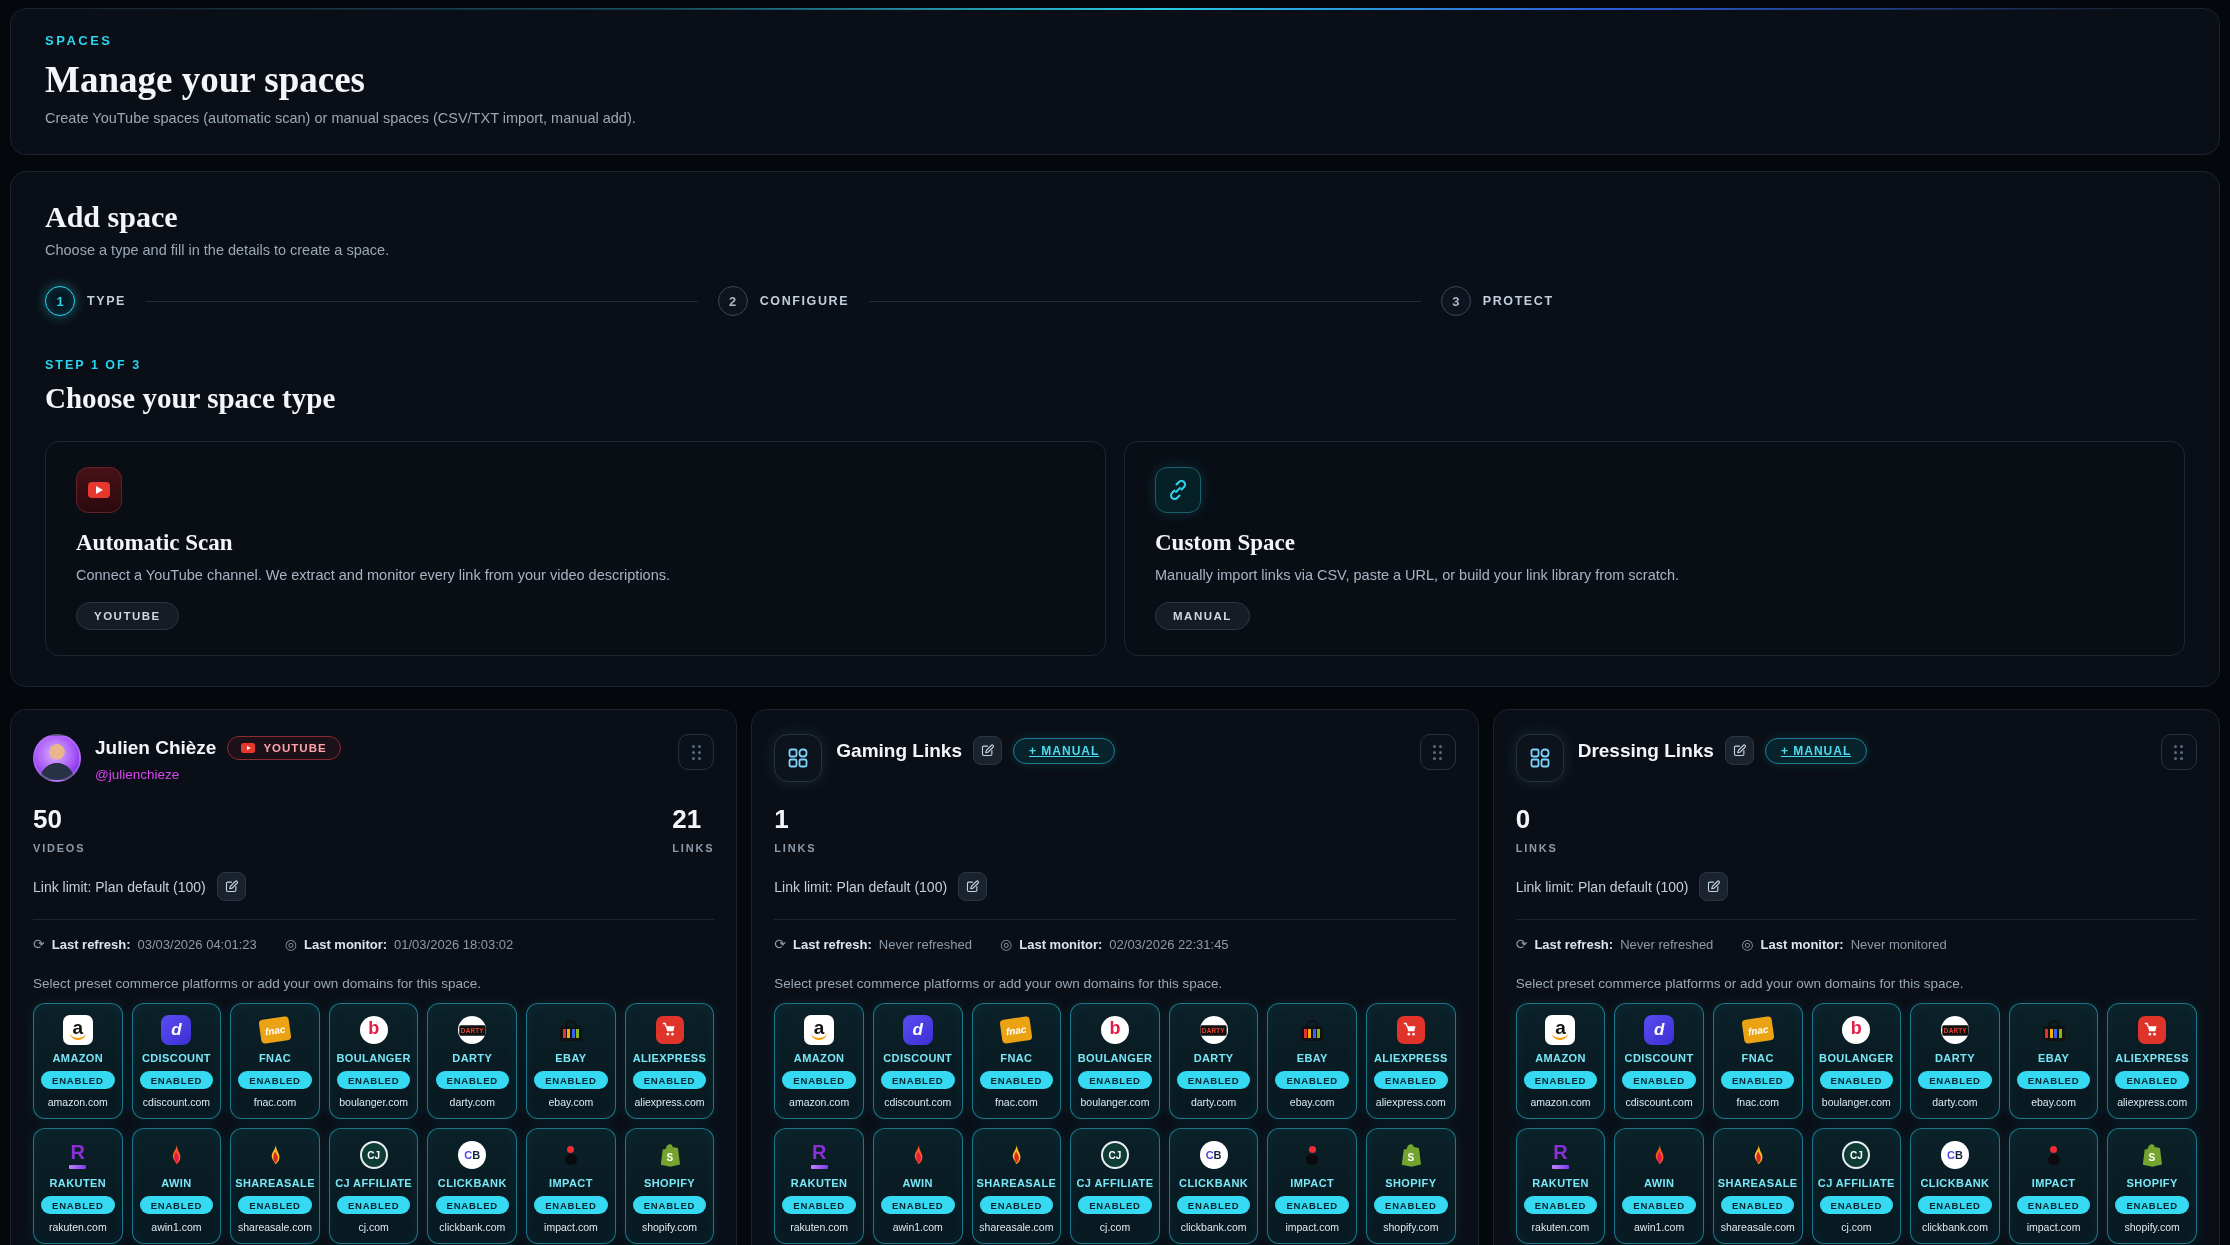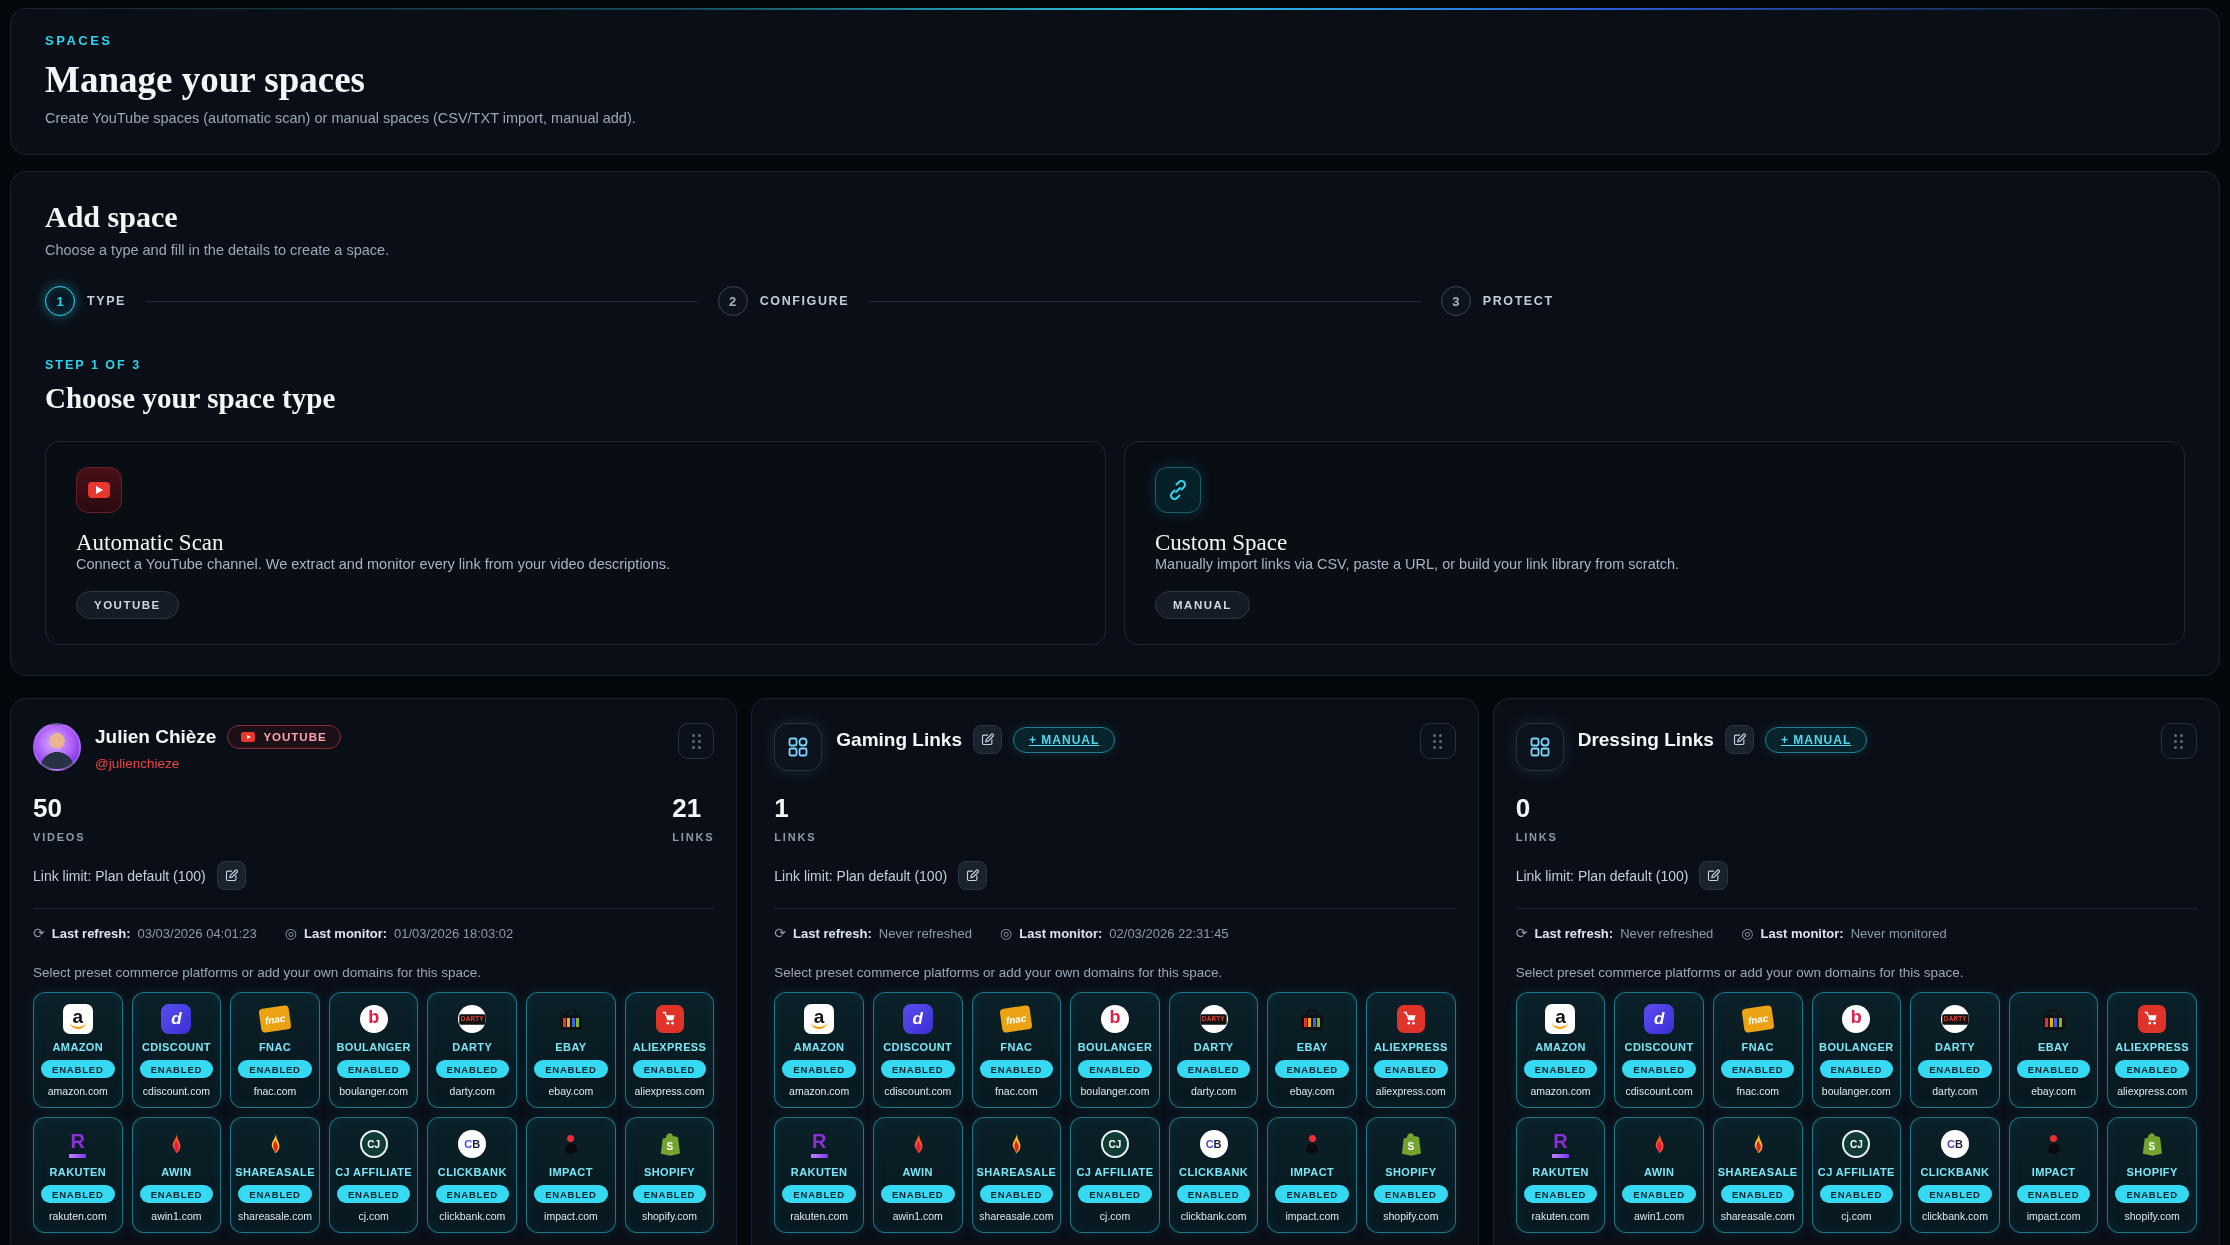--- a/index.html
+++ b/index.html
@@ -44,21 +44,21 @@
   .step-eyebrow { margin-top:42px; color:#2bd4ee; font-size:12.5px; font-weight:700; letter-spacing:2px; }
   .add-space h3 { font-size:29px; font-weight:700; color:#f3f6f9; margin:10px 0 26px; }
 
   .options { display:grid; grid-template-columns:1fr 1fr; gap:18px; }
   .option-card { background:#090e15; border:1px solid #1c2634; border-radius:14px; padding:25px 30px; cursor:pointer; }
   .option-icon { width:46px; height:46px; border-radius:12px; display:flex; align-items:center; justify-content:center; margin-bottom:17px; }
   .icon-yt { background:linear-gradient(180deg,#471118,#2b0a0f); border:1px solid #66202a; }
   .yt-rect { width:22px; height:16px; background:#e8382e; border-radius:4px; display:flex; align-items:center; justify-content:center; }
   .yt-play { width:0; height:0; border-left:7px solid #fff; border-top:4.5px solid transparent; border-bottom:4.5px solid transparent; margin-left:1px; }
   .icon-link { background:#062028; border:1px solid #17606f; box-shadow:0 0 14px rgba(34,211,238,.15); }
-  .option-title { font-size:23px; font-weight:400; color:#f3f6f9; }
+  .option-title { font-size:23px; font-weight:700; color:#f3f6f9; margin-bottom:11px; }
   .option-desc { font-size:14.5px; color:#a8b4c2; margin-bottom:19px; }
   .option-pill{
     display:inline-block; padding:7px 17px; border-radius:999px; background:#151c26;
     border:1px solid #2a3546; color:#cdd8e4; font-size:11.5px; font-weight:700; letter-spacing:1.5px;
   }
 
   
   .spaces-row { display:grid; grid-template-columns:repeat(3,1fr); gap:14px; margin:22px 10px 0; align-items:start; }
   .space-card { padding:24px 22px 26px; }
 
@@ -72,21 +72,21 @@
       radial-gradient(circle at 45% 40%, #d8b4fe, #a855f7 55%, #6d28d9 85%);
   }
   .space-icon{
     width:48px; height:48px; border-radius:14px; flex:0 0 auto; background:#0c131d;
     border:1px solid #27323f; display:flex; align-items:center; justify-content:center;
     box-shadow:0 0 16px rgba(125,211,252,.12);
   }
   .sc-title-block { flex:1; min-width:0; }
   .sc-name-row { display:flex; align-items:center; gap:11px; margin-top:2px; }
   .sc-name { font-size:19px; font-weight:700; color:#f3f6f9; white-space:nowrap; }
-  .sc-handle { color:#ef4444; font-size:13.5px; margin-top:7px; }
+  .sc-handle { color:#d946ef; font-size:13.5px; margin-top:7px; }
   .badge-youtube{
     display:inline-flex; align-items:center; gap:8px; padding:5px 13px; border-radius:999px;
     background:rgba(127,29,29,.16); border:1px solid #8c2b33; color:#fca5ad;
     font-size:11.5px; font-weight:700; letter-spacing:1px;
   }
   .badge-youtube .yt-rect { width:14px; height:10px; border-radius:2.5px; }
   .badge-youtube .yt-play { border-left-width:4px; border-top-width:2.5px; border-bottom-width:2.5px; }
   .badge-manual{
     display:inline-flex; align-items:center; padding:5px 15px; border-radius:999px;
     background:#07232b; border:1px solid #1f7d91; color:#4fd9ef; font-size:12px; font-weight:700;

